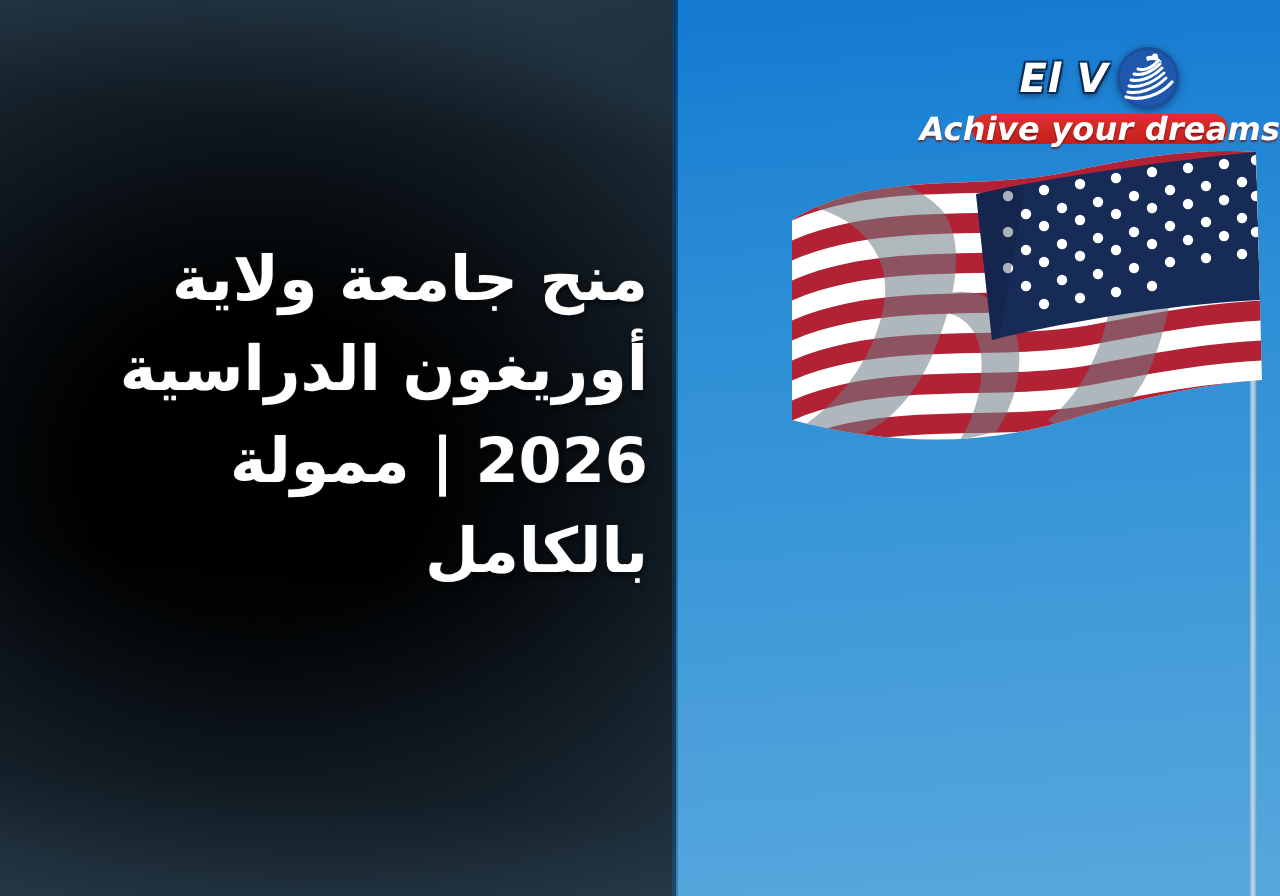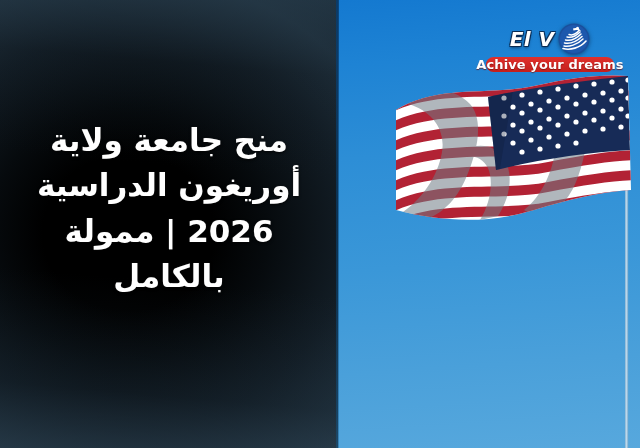--- a/index.html
+++ b/index.html
@@ -49,21 +49,21 @@
     pointer-events: none;
   }
 
   
   .headline {
     position: absolute;
     left: 0;
     top: 118px;
     width: 338px;
     direction: rtl;
-    text-align: center;
+    text-align: right;
     color: #ffffff;
     font-weight: 700;
     font-size: 31px;
     line-height: 1.46;
     letter-spacing: 0px;
     text-shadow: 0 1px 3px rgba(0,0,0,0.9), 0 0 1px rgba(255,255,255,0.25);
     padding: 0 14px;
     box-sizing: border-box;
     white-space: pre-line;
   }
@@ -152,22 +152,23 @@
     left: 6px;
     top: 2px;
     right: 6px;
     bottom: 2px;
     background: linear-gradient(180deg, #e0302c 0%, #c4201d 100%);
     border-radius: 9px;
   }
   .logo-tagline-text {
     position: relative;
     color: #ffffff;
-    font-size: 13px;
+    font-size: 16px;
     font-weight: 700;
+    font-style: italic;
     letter-spacing: 0.1px;
     white-space: nowrap;
     text-shadow: 0 1px 1px rgba(110,14,12,0.7);
   }
 
   
   .flag-wrap {
     position: absolute;
     left: 338px;
     top: 0;

